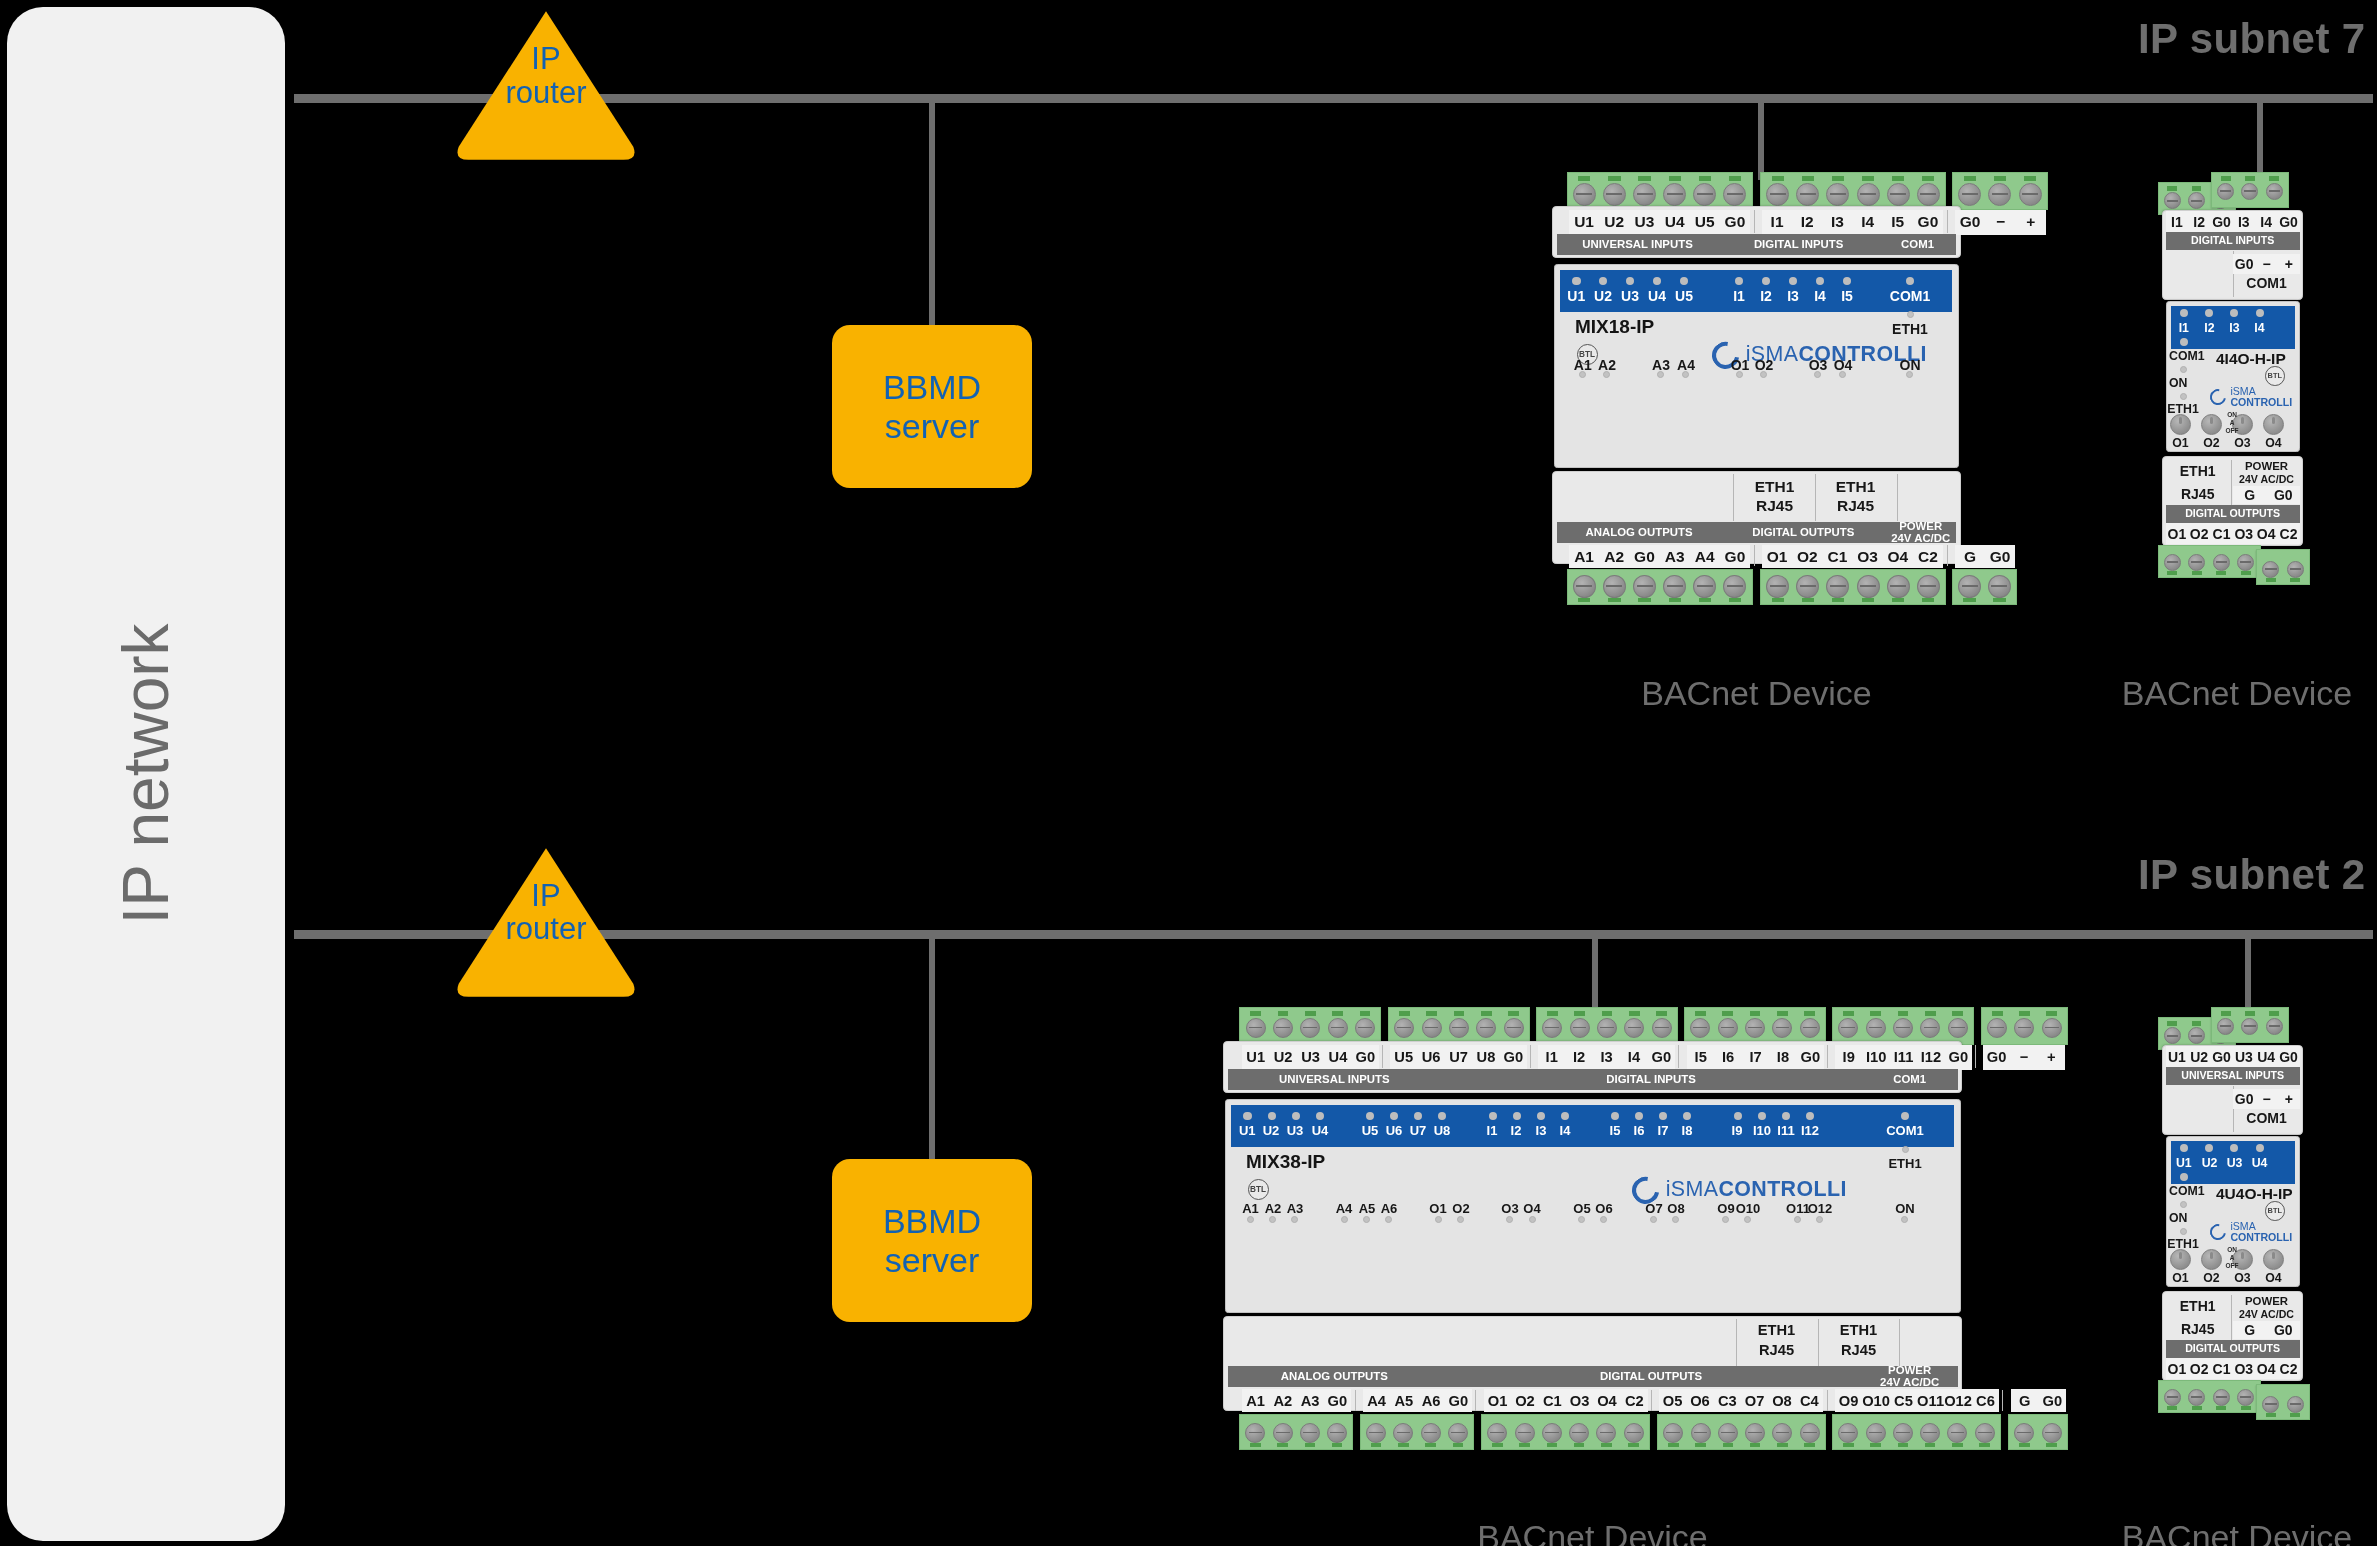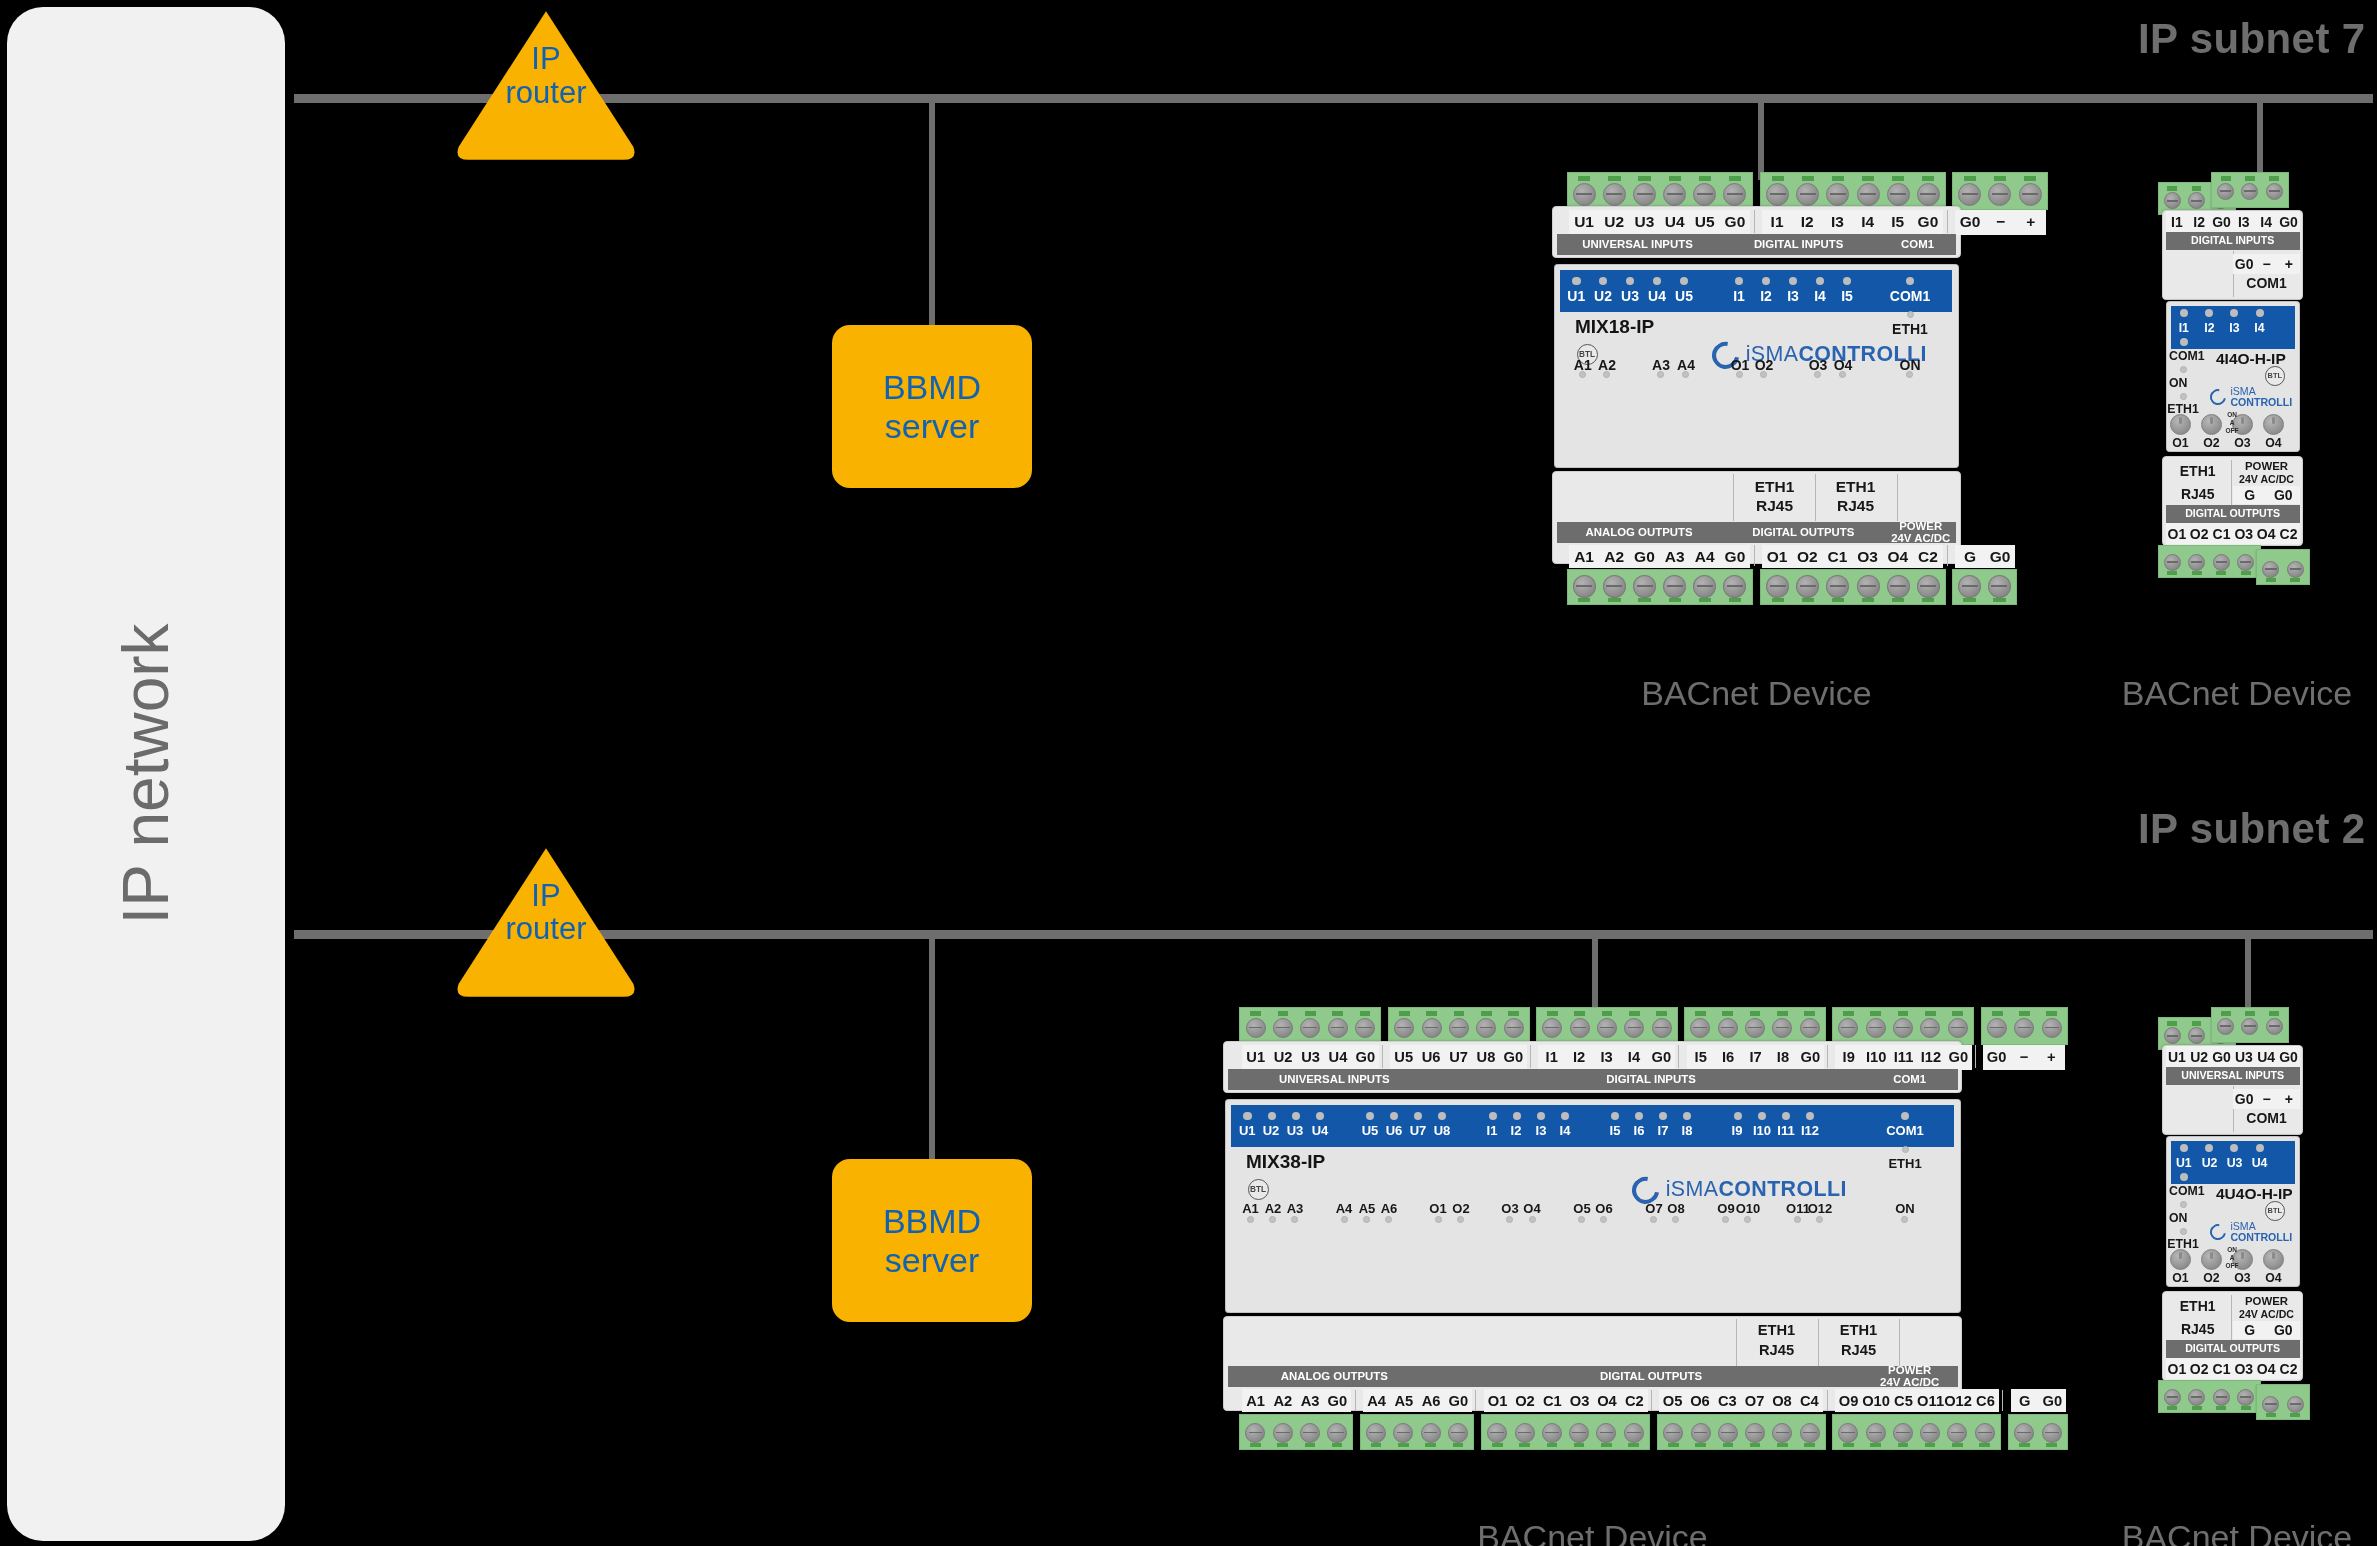--- a/index.html
+++ b/index.html
@@ -264,21 +264,21 @@
   </div>
 
   <div class="bbmd" style="left:832px; top:325px;">
     <div>
       <div>BBMD</div>
       <div>server</div>
     </div>
   </div>
 
   <div class="bus" style="left:294px; top:930px; width:2079px;"></div>
-  <div class="subnet-title" style="right:11.4px; top:805px;">IP subnet 2</div>
+  <div class="subnet-title" style="right:11.4px; top:851px;">IP subnet 2</div>
 
   <div class="drop" style="left:929px; top:934px; height:229px;"></div>
   <div class="drop" style="left:1592px; top:934px; height:82px;"></div>
   <div class="drop" style="left:2245px; top:934px; height:82px;"></div>
 
   <div class="router" style="left:452px; top:845px;">
     <svg viewBox="0 0 230 190" aria-hidden="true">
       <path d="M115 4 L222 170 Q228 186 210 186 L20 186 Q2 186 8 170 Z" fill="#f9b200"></path>
     </svg>
     <div class="rtext">

